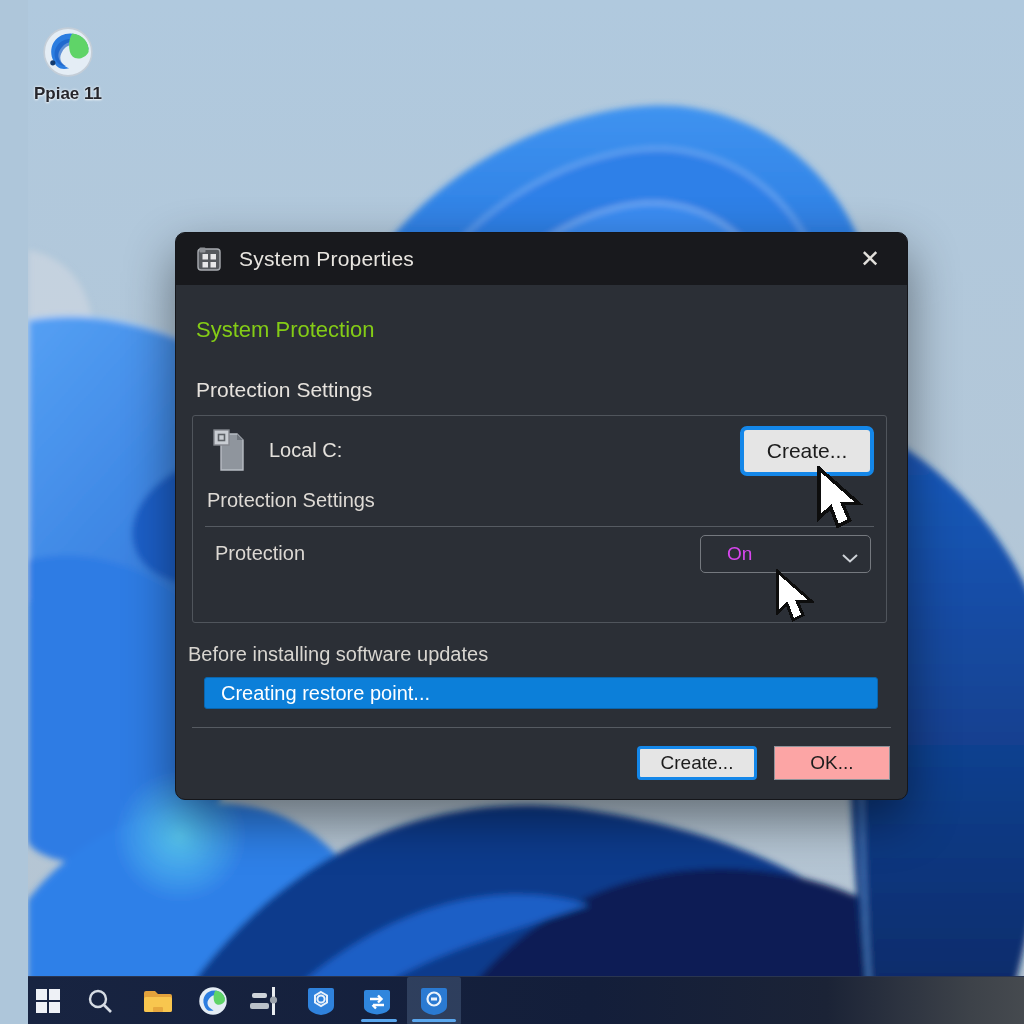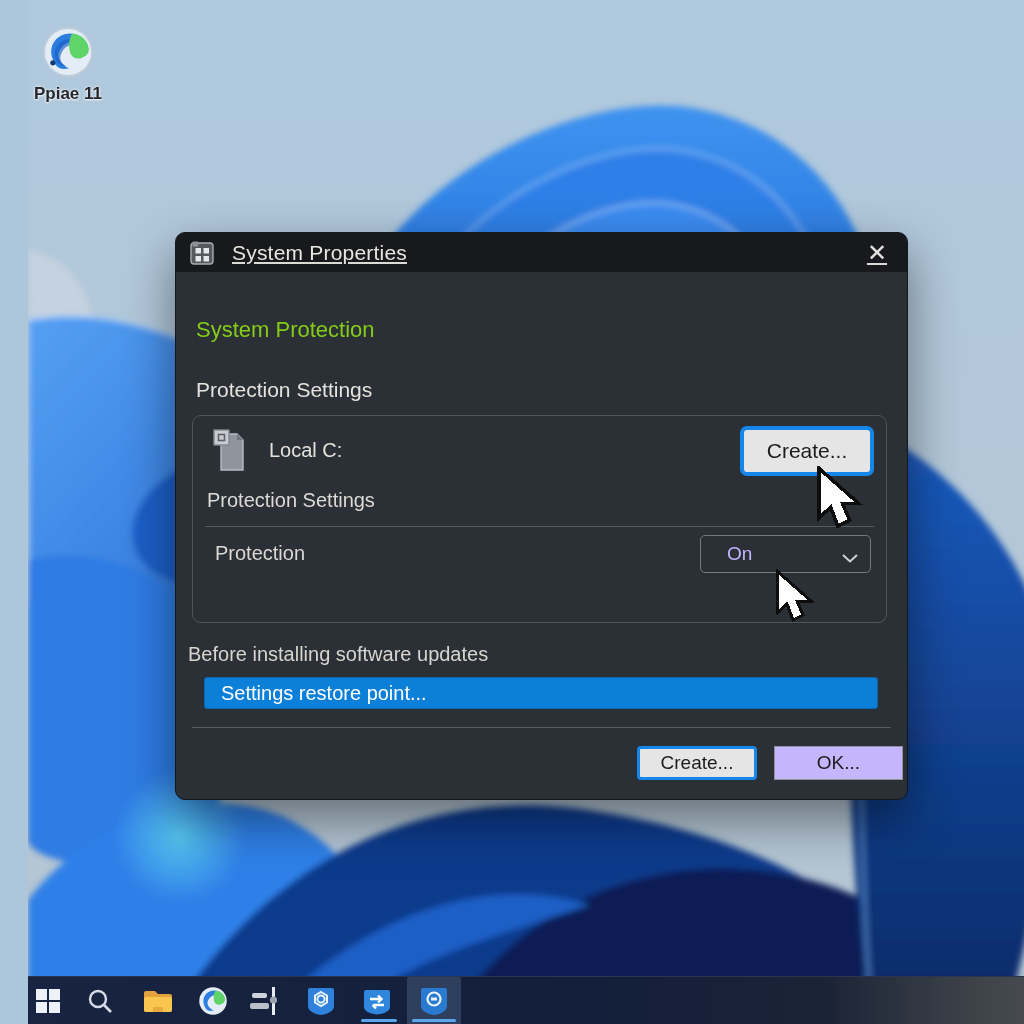--- a/index.html
+++ b/index.html
@@ -13,60 +13,60 @@
   
   .shortcut { position:absolute; left:2px; top:26px; width:76px; z-index:2; text-align:center; cursor:default; }
   .shortcut .icon-wrap { width:52px; height:52px; margin:0 auto; }
   .shortcut .label { margin-top:6px; font-size:17px; font-weight:bold; color:#26262c;
                      text-shadow:0 0 3px rgba(255,255,255,.9), 0 1px 2px rgba(255,255,255,.7); }
 
   
   .dialog { position:absolute; left:147px; top:232px; width:733px; height:568px; z-index:5;
             background:#2b2f36; border:1px solid #15161a; border-radius:10px;
             box-shadow:0 20px 50px rgba(0,0,0,.45); color:#ddd9d4; }
-  .titlebar { position:absolute; left:0; top:0; right:0; height:39px; background:#18191d;
-              border-radius:9px 9px 0 0; display:flex; align-items:center; padding:0 12px;text-decoration:underline; }
+  .titlebar { position:absolute; left:0; top:0; right:0; height:52px; background:#18191d;
+              border-radius:9px 9px 0 0; display:flex; align-items:center; padding:0 19px; }
   .titlebar .app-icon { width:28px; height:28px; margin-right:16px; }
   .titlebar .title { font-size:21px; color:#e8e5e0; letter-spacing:.2px; }
   .titlebar .close { margin-left:auto; font-size:24px; color:#e2e0dc; width:36px; height:36px;
                      display:flex; align-items:center; justify-content:center; cursor:default; }
 
   .h-main { position:absolute; left:20px; top:84px; font-size:22px; color:#84cc16; }
   .h-sub  { position:absolute; left:20px; top:145px; font-size:21px; color:#e6e2dd; }
 
   .groupbox { position:absolute; left:16px; top:182px; width:695px; height:208px;
-              border:1px solid #50555c; border-radius:9px; }
+              border:1px solid #50555c; border-radius:3px; }
   .drive-row { position:absolute; left:18px; top:12px; display:flex; align-items:center; }
   .drive-row .drive-icon { width:36px; height:44px; margin-right:22px; }
   .drive-row .drive-label { font-size:20px; color:#e4e1dc; }
   .btn { display:flex; align-items:center; justify-content:center;
          background:#e5e5e5; color:#1c1c1c; border-radius:5px; cursor:default; }
   .btn-create-top { position:absolute; right:12px; top:10px; width:134px; height:50px;
                     font-size:21px; border:4px solid #1487e9; border-radius:7px; }
   .group-subheading { position:absolute; left:14px; top:73px; font-size:20px; color:#dedad5; }
   .sep { position:absolute; height:1px; background:#565b62; }
   .sep-group { left:12px; right:12px; top:110px; }
   .protection-label { position:absolute; left:22px; top:126px; font-size:20px; color:#dcd8d3; }
   .dropdown { position:absolute; left:507px; top:119px; width:171px; height:38px;
               border:1px solid #75797f; border-radius:5px; display:flex; align-items:center;
               padding:0 12px 0 26px; cursor:default; }
-  .dropdown .value { font-size:19px; color:#c4b5fd;text-align:center; }
+  .dropdown .value { font-size:19px; color:#d946ef;text-align:center; }
   .dropdown .chev { margin-left:auto; width:16px; height:10px; }
 
   .restore-caption { position:absolute; left:12px; top:410px; font-size:20px; color:#d8d5d0; }
   .progress { position:absolute; left:28px; top:444px; width:674px; height:32px;
               background:#0c7fd9; border:1px solid #0a65ad; border-radius:3px;
               display:flex; align-items:center; padding-left:16px; }
   .progress .ptext { font-size:20px; color:#ffffff; }
   .sep-footer { left:16px; right:16px; top:494px; }
 
   .btn-create-bottom { position:absolute; left:461px; top:513px; width:120px; height:34px;
                        font-size:19px; border:3px solid #1487e9; border-radius:4px; }
-  .btn-ok { position:absolute; left:598px; top:513px; width:129px; height:34px;
-            font-size:19px; border:1px solid #90939a; background:#c4b5fd; border-radius:0; }
+  .btn-ok { position:absolute; left:598px; top:513px; width:116px; height:34px;
+            font-size:19px; border:1px solid #90939a; background:#fca5a5; border-radius:0; }
 
   
   .cursor { position:absolute; z-index:9; }
   .cursor-large { left:787px; top:466px; }
   .cursor-small { left:746px; top:569px; }
 
   
   .taskbar { position:absolute; left:0; top:976px; width:1024px; height:48px; z-index:8;
              background:linear-gradient(90deg,#182441 0%,#131e3a 55%,#1b2336 78%,#3d4249 92%,#4a4e52 100%);
              border-top:1px solid #2a3550; }
@@ -194,21 +194,21 @@
           <svg viewBox="0 0 16 10" width="16" height="10">
             <polyline points="1,2 8,8.5 15,2" fill="none" stroke="#cfd3d8" stroke-width="2"></polyline>
           </svg>
         </span>
       </div>
     </div>
 
     <div class="restore-caption">Before installing software updates</div>
 
     <div class="progress">
-      <span class="ptext">Settings restore point...</span>
+      <span class="ptext">Creating restore point...</span>
     </div>
 
     <div class="sep sep-footer"></div>
 
     <button class="btn btn-create-bottom">Create...</button>
     <button class="btn btn-ok">OK...</button>
   </div>
 
   <div class="cursor cursor-large">
     <svg viewBox="0 0 40 56" width="48" height="66" shape-rendering="crispEdges">

